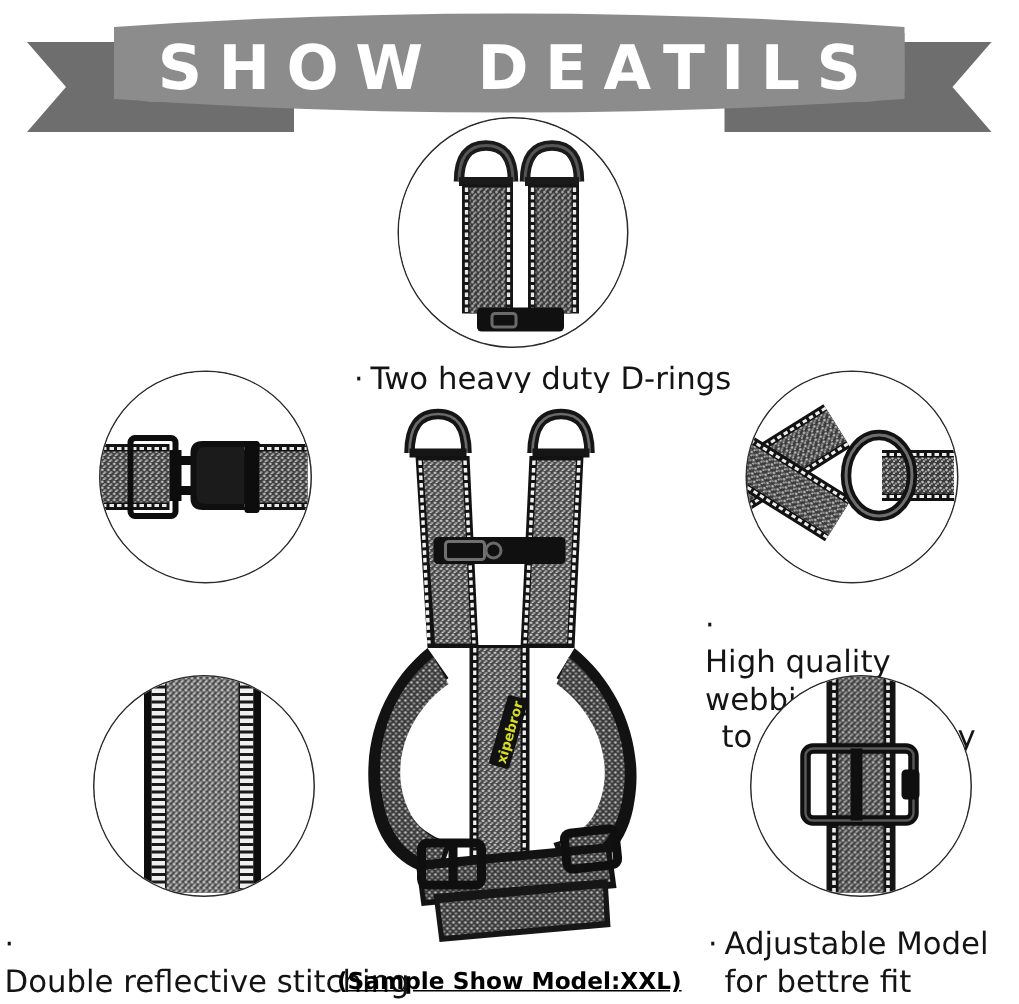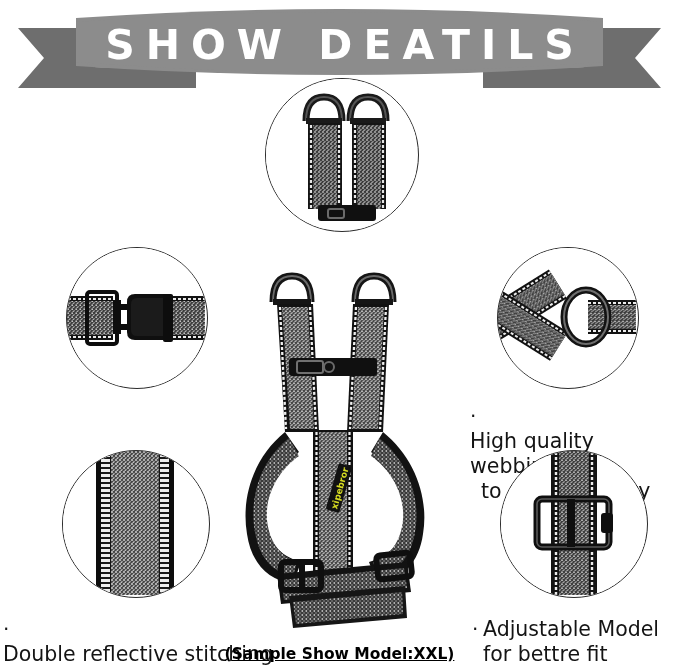--- a/index.html
+++ b/index.html
@@ -125,20 +125,24 @@
       <rect x="86" y="44" width="34" height="86" fill="#151515"></rect>
       <rect x="91" y="46" width="24" height="84" fill="url(#speck1)"></rect>
       <line x1="89" y1="46" x2="89" y2="130" stroke="#e6e6e6" stroke-width="2.2" stroke-dasharray="3 2"></line>
       <line x1="117" y1="46" x2="117" y2="130" stroke="#e6e6e6" stroke-width="2.2" stroke-dasharray="3 2"></line>
 
       <rect x="52" y="126" width="58" height="16" rx="3" fill="#101010"></rect>
       <rect x="62" y="130" width="16" height="9" rx="2" fill="none" stroke="#6a6a6a" stroke-width="2"></rect>
     </svg>
   </div>
 
+  <div class="caption" style="left:236px;top:215px;width:260px;">
+    <span class="bullet">·</span><span class="txt">Two heavy duty D-rings</span>
+    <div style="margin-left:11px;">for added securty</div>
+  </div>
 
   <div class="circle" style="left:66px;top:247px;width:140px;height:140px;">
     <svg width="138" height="138" viewBox="0 0 138 138">
       <defs>
         <pattern id="speck2" width="4" height="4" patternUnits="userSpaceOnUse">
           <rect width="4" height="4" fill="#3d3d3d"></rect>
           <circle cx="1.2" cy="1.2" r="0.9" fill="#c2c2c2"></circle>
           <circle cx="3.1" cy="2.8" r="0.8" fill="#9d9d9d"></circle>
           <circle cx="2.2" cy="3.6" r="0.6" fill="#dcdcdc"></circle>
         </pattern>

